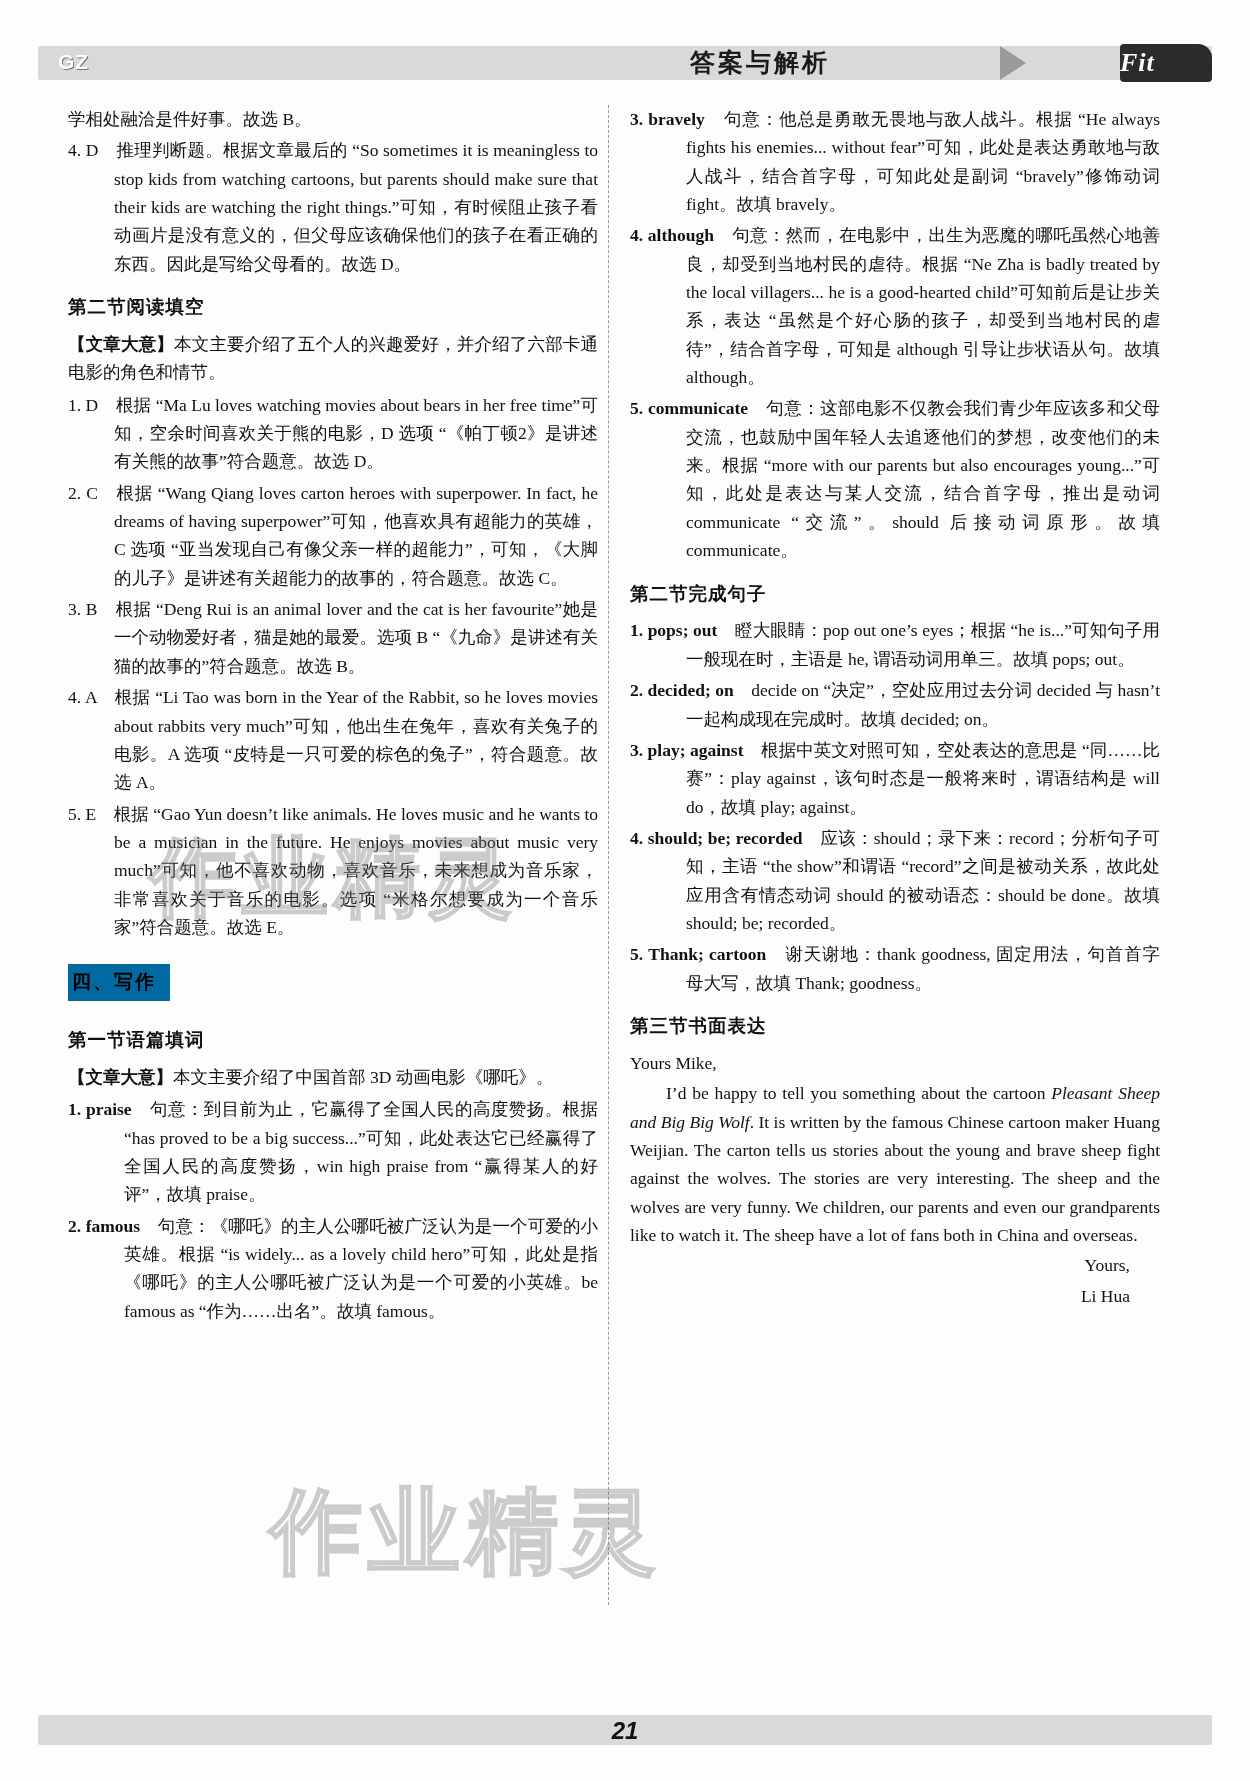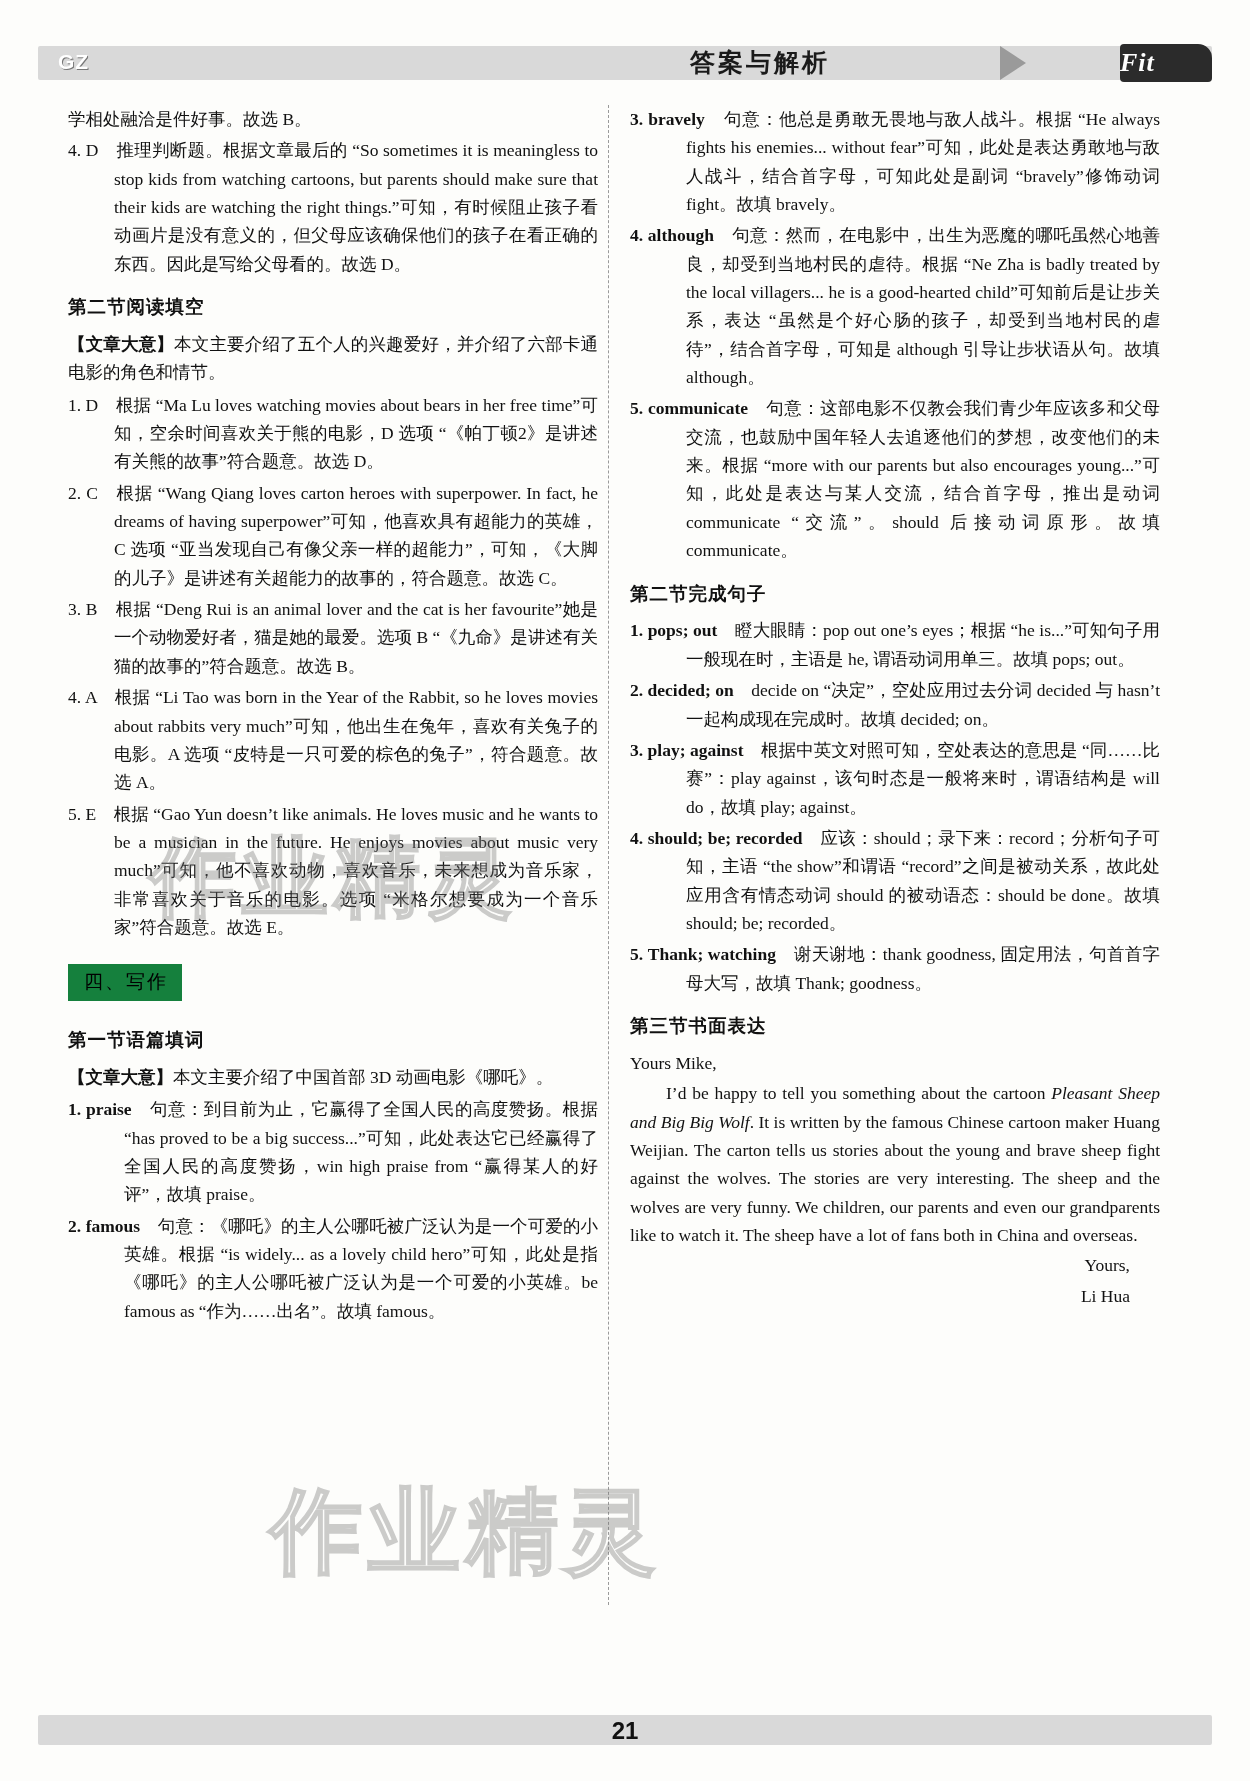--- a/index.html
+++ b/index.html
@@ -127,44 +127,45 @@
     font-family: "Liberation Sans", sans-serif;
     font-weight: bold;
     font-size: 18.5px;
     letter-spacing: 1px;
     color: #111;
   }
   .sec-head span.t2 { }
   .big-head {
     display: inline-block;
     margin: 20px 0 10px 0;
-    padding: 3px 14px 3px 16px;
-    background: #15803d;
-    font-family: "Liberation Sans", sans-serif;
-    font-weight: normal;
+    padding: 3px 14px 3px 4px;
+    background: #0369a1;
+    font-family: "Liberation Sans", sans-serif;
+    font-weight: bold;
     font-size: 19px;
     letter-spacing: 2px;
     color: #000;
   }
   .gist {
     margin: 2px 0 4px 0;
   }
   .gist b { font-weight: bold; }
   .letter-line { margin: 0 0 2px 0; }
   .sig {
     text-align: right;
     padding-right: 30px;
   }
   
   .footer {
     position: absolute;
     bottom: 22px;
     left: 0;
     width: 1250px;
     height: 56px;
+    font-style: italic;
   }
   .footer-bar {
     position: absolute;
     bottom: 14px;
     left: 38px;
     width: 1174px;
     height: 30px;
     background: #d9d9d9;
     border-radius: 2px;
   }
@@ -265,21 +266,21 @@
     </div>
 
     <p class="item hang-wide"><span class="num">1.</span>&nbsp;<span class="key">pops; out</span><span>　瞪大眼睛：pop out one’s eyes；根据 “he is...”可知句子用一般现在时，主语是 he, 谓语动词用单三。故填 pops; out。</span></p>
 
     <p class="item hang-wide"><span class="num">2.</span>&nbsp;<span class="key">decided; on</span><span>　decide on “决定”，空处应用过去分词 decided 与 hasn’t 一起构成现在完成时。故填 decided; on。</span></p>
 
     <p class="item hang-wide"><span class="num">3.</span>&nbsp;<span class="key">play; against</span><span>　根据中英文对照可知，空处表达的意思是 “同……比赛”：play against，该句时态是一般将来时，谓语结构是 will do，故填 play; against。</span></p>
 
     <p class="item hang-wide"><span class="num">4.</span>&nbsp;<span class="key">should; be; recorded</span><span>　应该：should；录下来：record；分析句子可知，主语 “the show”和谓语 “record”之间是被动关系，故此处应用含有情态动词 should 的被动语态：should be done。故填 should; be; recorded。</span></p>
 
-    <p class="item hang-wide"><span class="num">5.</span>&nbsp;<span class="key">Thank; watching</span><span>　谢天谢地：thank goodness, 固定用法，句首首字母大写，故填 Thank; goodness。</span></p>
+    <p class="item hang-wide"><span class="num">5.</span>&nbsp;<span class="key">Thank; cartoon</span><span>　谢天谢地：thank goodness, 固定用法，句首首字母大写，故填 Thank; goodness。</span></p>
 
     <div class="sec-head">
       <span>第三节</span><span class="t2">书面表达</span>
     </div>
 
     <p class="letter-line">Yours Mike,</p>
 
     <p class="letter-line indent1"><span>I’d be happy to tell you something about the cartoon </span><i>Pleasant Sheep and Big Big Wolf</i><span>. It is written by the famous Chinese cartoon maker Huang Weijian. The carton tells us stories about the young and brave sheep fight against the wolves. The stories are very interesting. The sheep and the wolves are very funny. We children, our parents and even our grandparents like to watch it. The sheep have a lot of fans both in China and overseas.</span></p>
 
 

